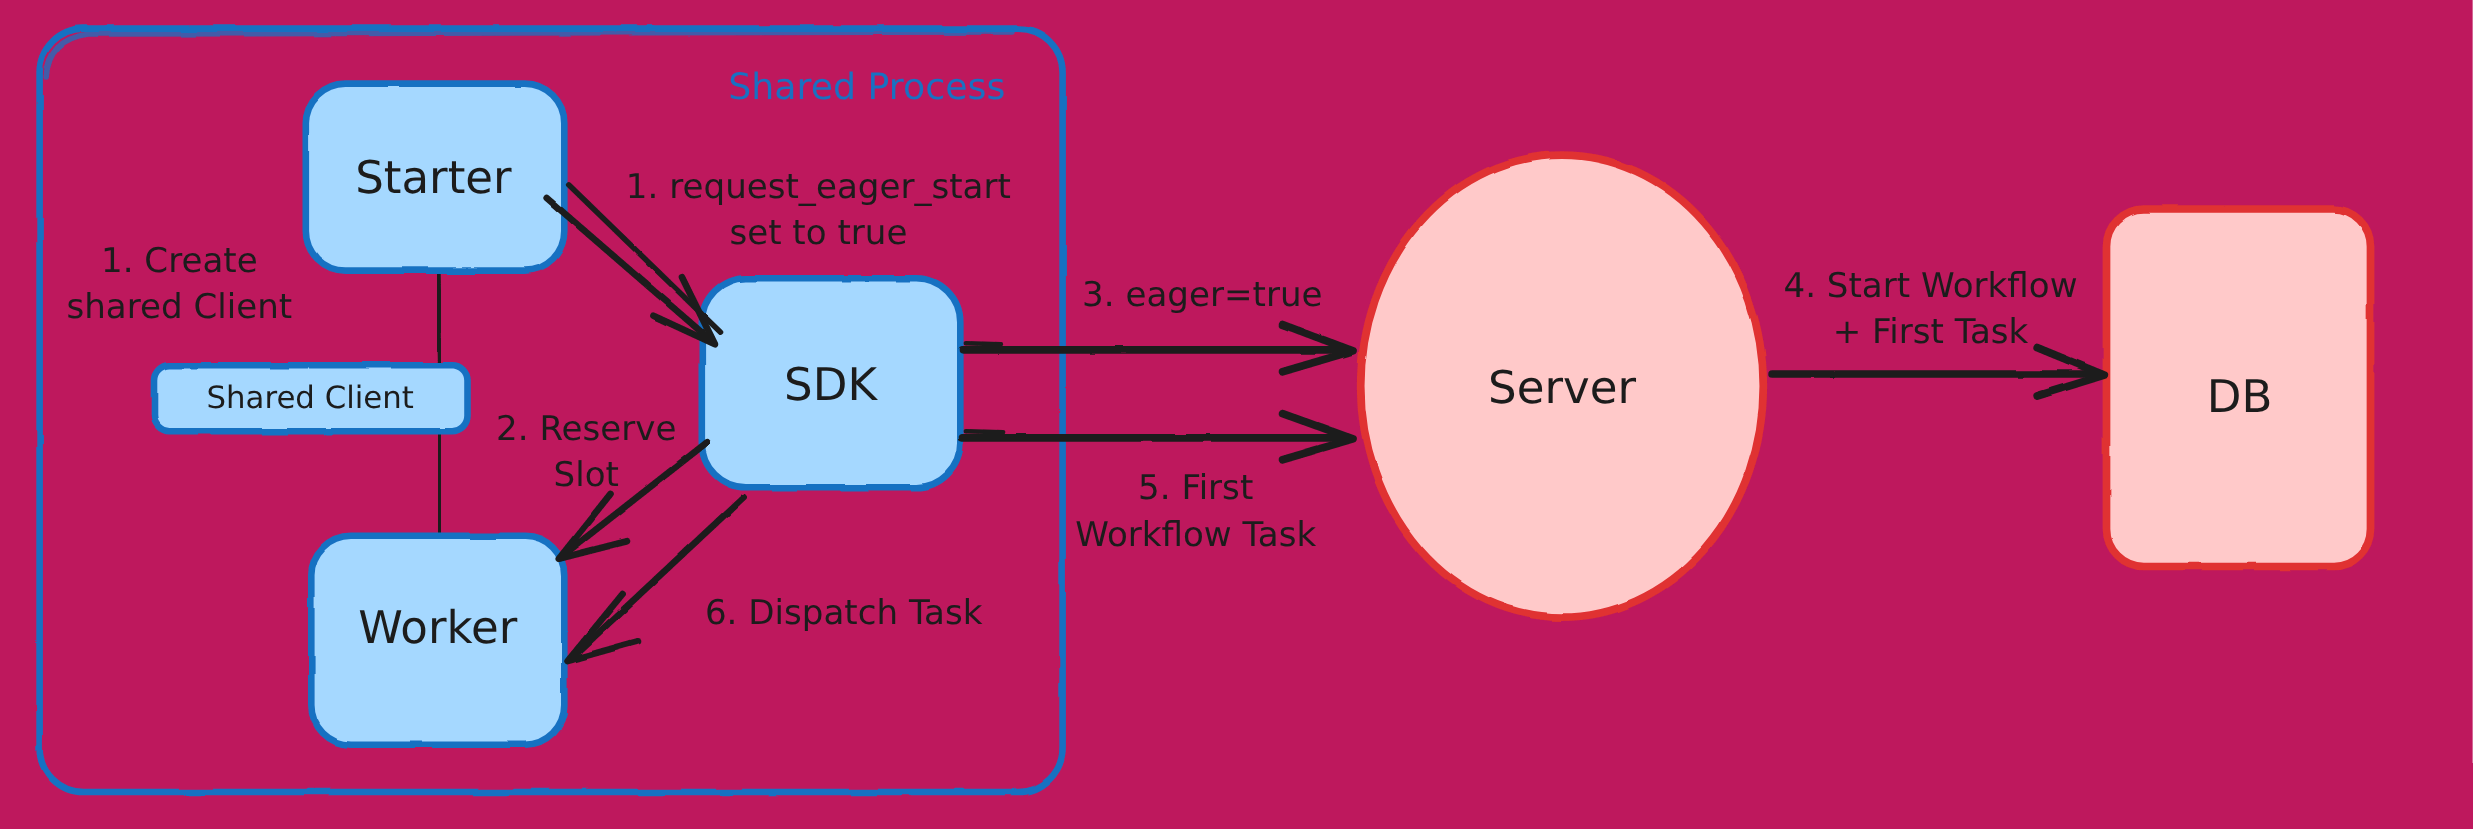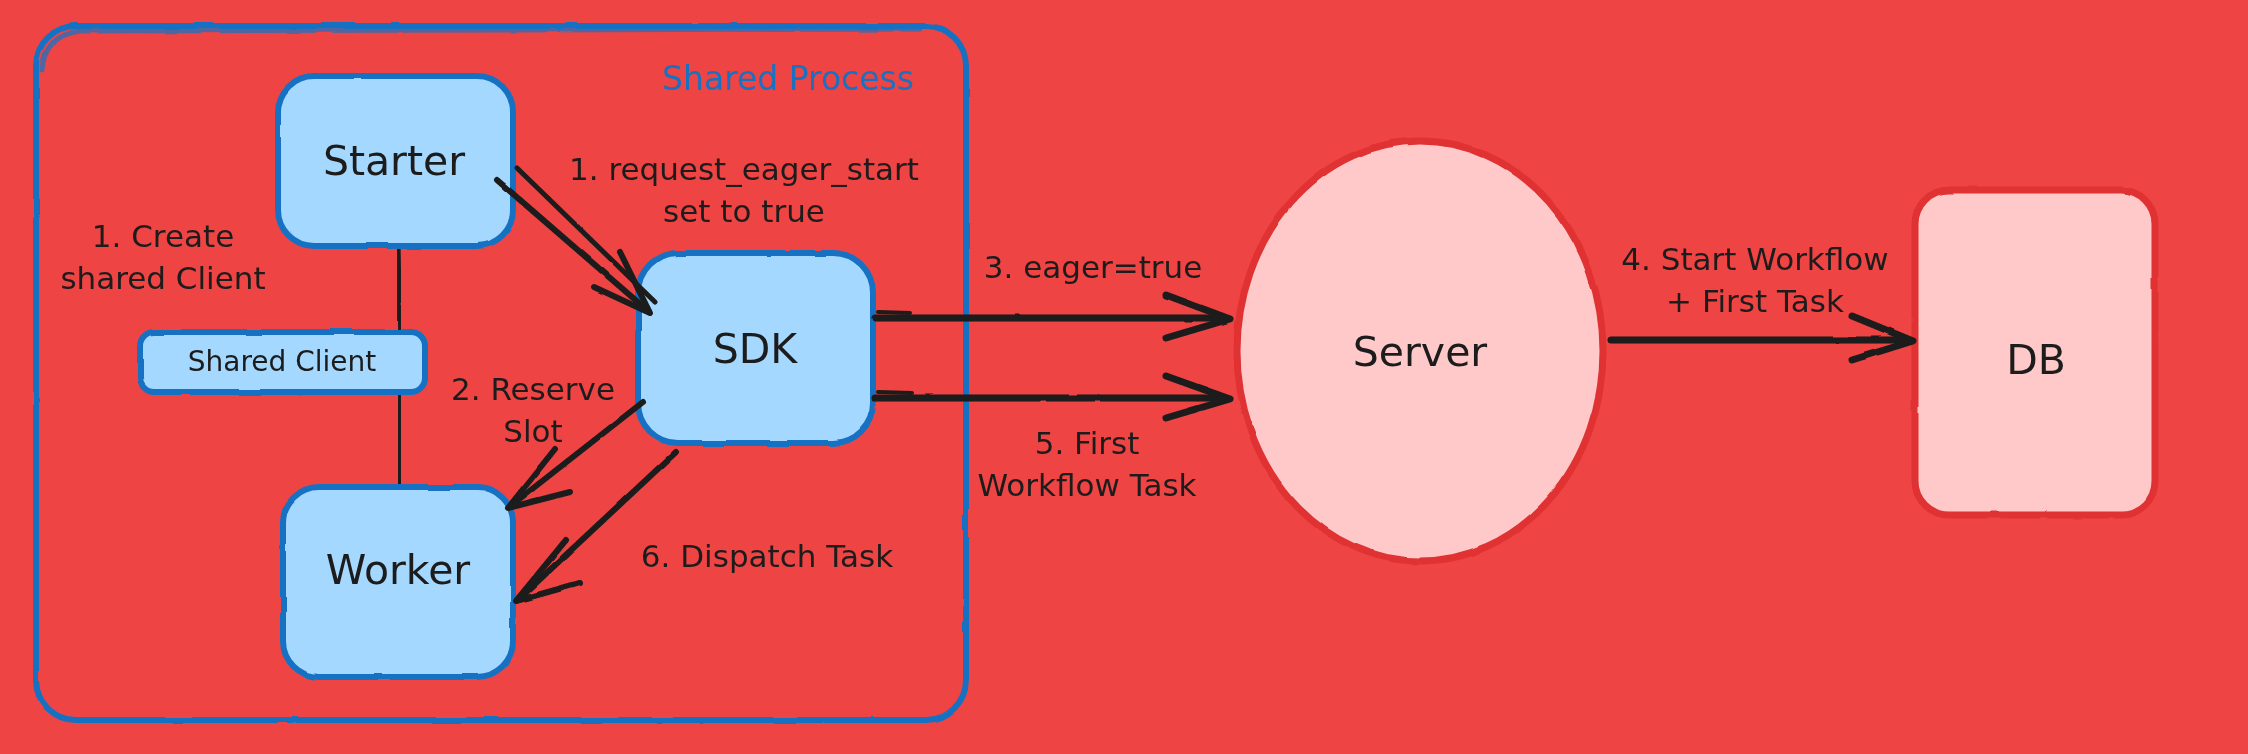--- a/index.html
+++ b/index.html
@@ -7,21 +7,21 @@
     padding: 0;
     background: #ffffff;
   }
   body {
     font-family: "DejaVu Sans", sans-serif;
   }
   #canvas {
     position: relative;
     width: 2248px;
     height: 754px;
-    background: #ef4444;
+    background: #be185d;
     overflow: hidden;
   }
   #canvas svg {
     position: absolute;
     top: 0;
     left: 0;
     width: 2248px;
     height: 754px;
   }
   .node-label {

